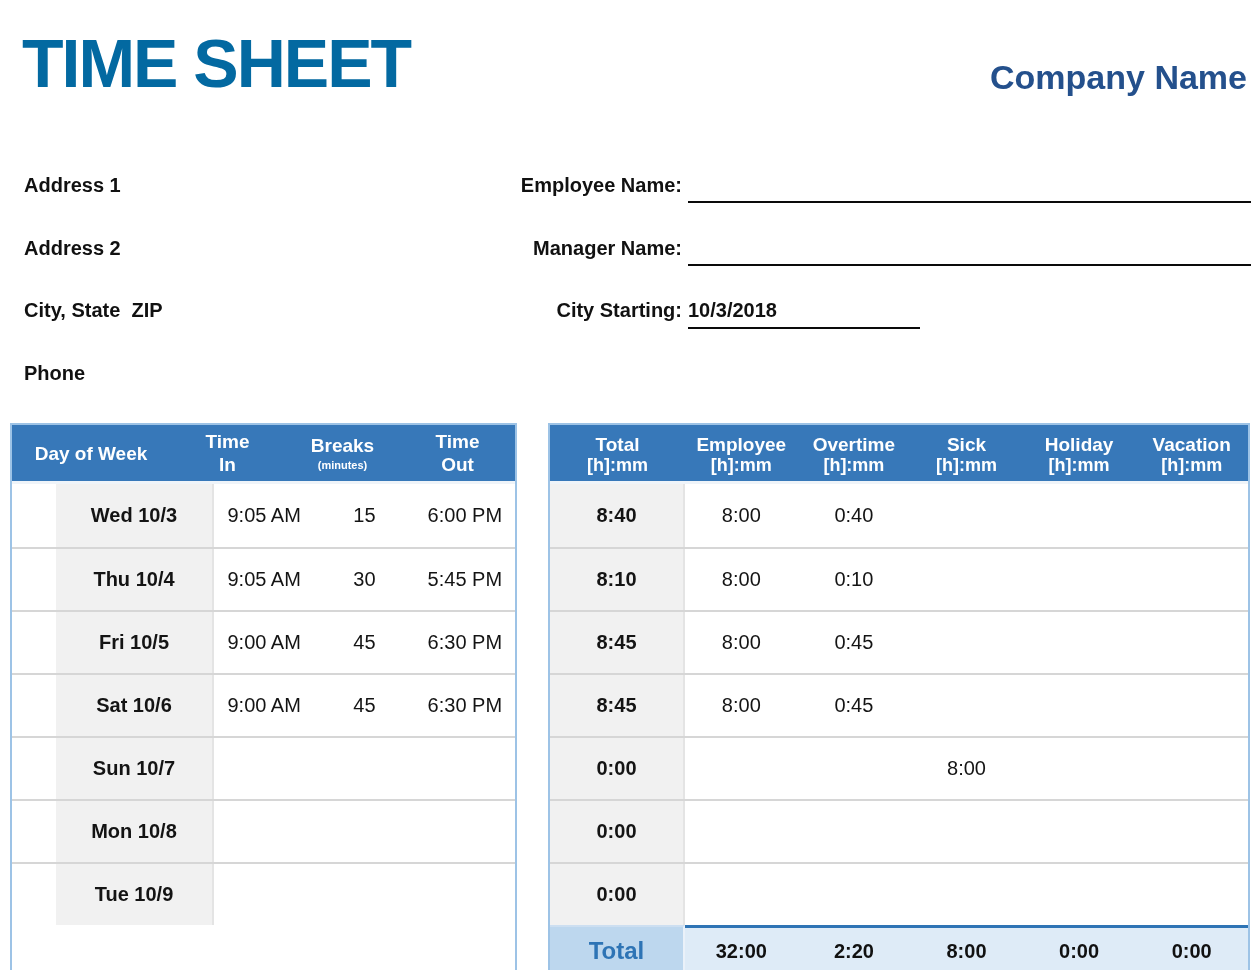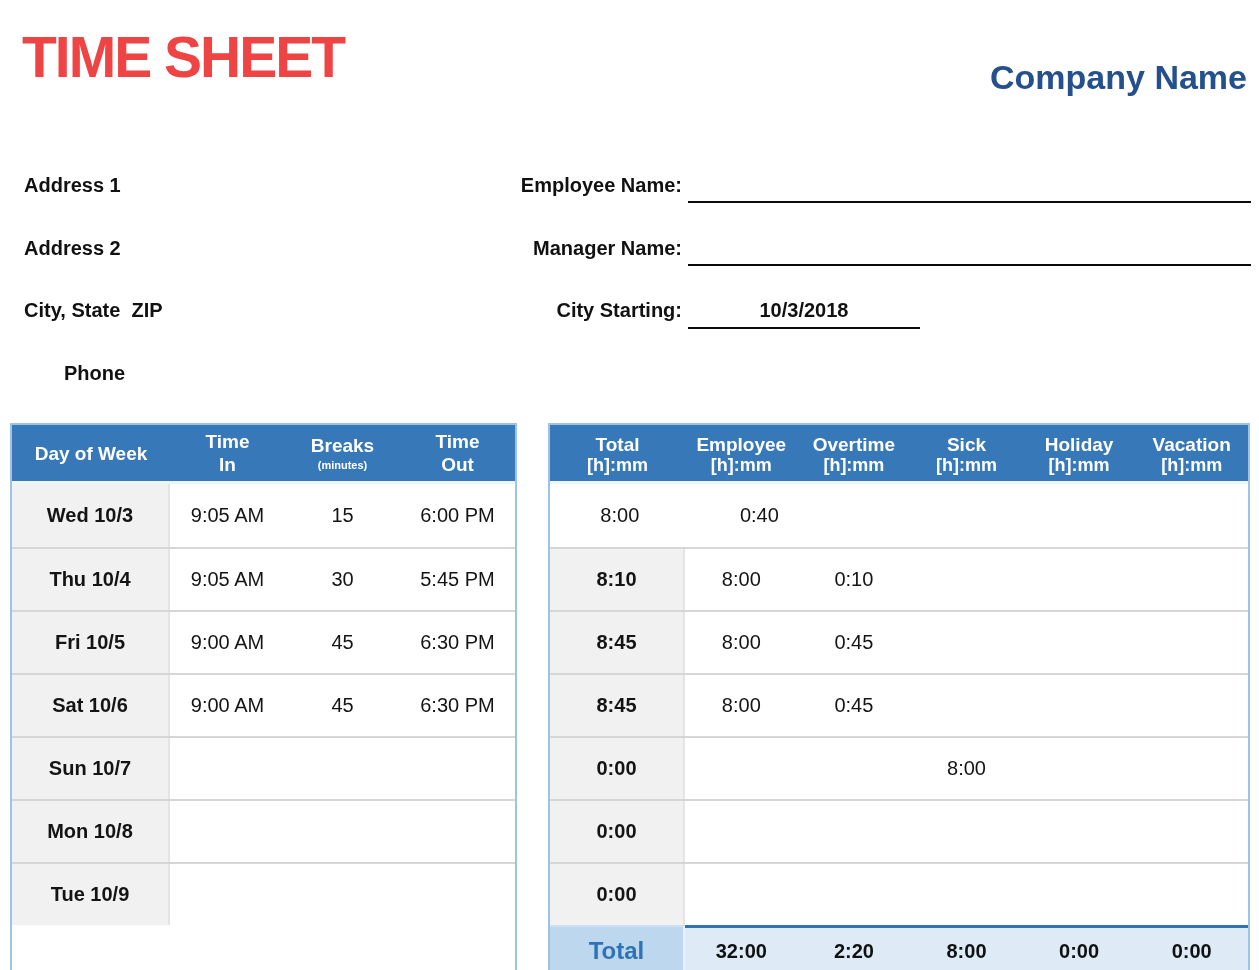--- a/index.html
+++ b/index.html
@@ -6,44 +6,44 @@
   body {
     width:1259px; height:970px; overflow:hidden; position:relative;
     background:#ffffff; color:#1a1a1a;
     font-family:"Liberation Sans", sans-serif;
   }
   .page { position:absolute; inset:0; }
 
   
   .sheet-title {
     position:absolute; left:22px; top:28px;
-    font-size:57px; font-weight:bold; letter-spacing:-2px;
-    color:#ef4444; line-height:1.05;
+    font-size:68px; font-weight:bold; letter-spacing:-2px;
+    color:#0369a1; line-height:1.05;
   }
   .company-name {
     position:absolute; right:12px; top:58px;
     font-size:34px; font-weight:bold; color:#24508C;
   }
   .addr {
     position:absolute; left:24px; font-size:20px; font-weight:bold;
     white-space:pre; color:#111;
   }
-  .addr1 { top:174px; } .addr2 { top:237px; } .addr3 { top:299px;text-align:center; } .addr4 { top:362px;margin-left:40px; }
+  .addr1 { top:174px; } .addr2 { top:237px; } .addr3 { top:299px;text-align:center; } .addr4 { top:362px; }
 
   .f-label {
     position:absolute; width:300px; left:382px; text-align:right;
     font-size:20px; font-weight:bold; color:#111;
   }
   .fl1 { top:174px; } .fl2 { top:237px; } .fl3 { top:299px; }
   .uline { position:absolute; height:2px; background:#0a0a0a; }
   .ul1 { left:688px; top:201px; width:563px; }
   .ul2 { left:688px; top:264px; width:563px; }
   .ul3 { left:688px; top:327px; width:232px; }
   .week-value {
-    position:absolute; left:688px; top:299px; width:232px; text-align:center;
+    position:absolute; left:688px; top:299px; width:232px; 
     font-size:20px; font-weight:bold; color:#111;
   }
 
   
   .tbl {
     position:absolute; top:423px; box-sizing:border-box;
     border:2px solid #9DC3E6; background:#fff;
   }
   .tbl-left  { left:10px;  width:507px; height:652px; border-bottom:3px solid #84cc16; }
   .tbl-right { left:548px; width:702px; height:553px; border-bottom:none; }
@@ -64,21 +64,21 @@
   .tr { display:flex; height:63px; box-sizing:border-box; }
   .tbody .tr + .tr { border-top:2px solid #D6D6D6;text-align:center; }
   .td {
     flex:1; display:flex; align-items:center; justify-content:center;
     font-size:20px; color:#141414; box-sizing:border-box;
   }
   .td.key {
     background:#F1F1F1; font-weight:bold;
     border-right:2px solid #E4E4E4;
   }
-  .tbl-left  .td.key { flex:0 0 158px; }
+  .tbl-left  .td.key { flex:0 0 158px;margin-left:44px; }
   .tbl-right .td.key { flex:0 0 135px; }
 
   .total-row { display:flex; height:50px; background:#DEEBF7; box-sizing:border-box; }
   .total-row .label-cell {
     flex:0 0 135px; background:#BDD7EE; color:#2E74B5;
     font-size:24px; font-weight:bold;
     display:flex; align-items:center; justify-content:center;
     border-top:2px solid #CDDFF1; border-right:2px solid #EAF1F9; box-sizing:border-box;
   }
   .total-row .val {
@@ -194,20 +194,21 @@
           <span>Holiday</span>
           <span class="unit">[h]:mm</span>
         </div>
       <div class="th">
           <span>Vacation</span>
           <span class="unit">[h]:mm</span>
         </div>
     </div>
     <div class="tbody">
       <div class="tr">
+        <div class="td key">8:40</div>
         <div class="td">8:00</div>
         <div class="td">0:40</div>
         <div class="td"></div>
         <div class="td"></div>
         <div class="td"></div>
       </div>
       <div class="tr">
         <div class="td key">8:10</div>
         <div class="td">8:00</div>
         <div class="td">0:10</div>

